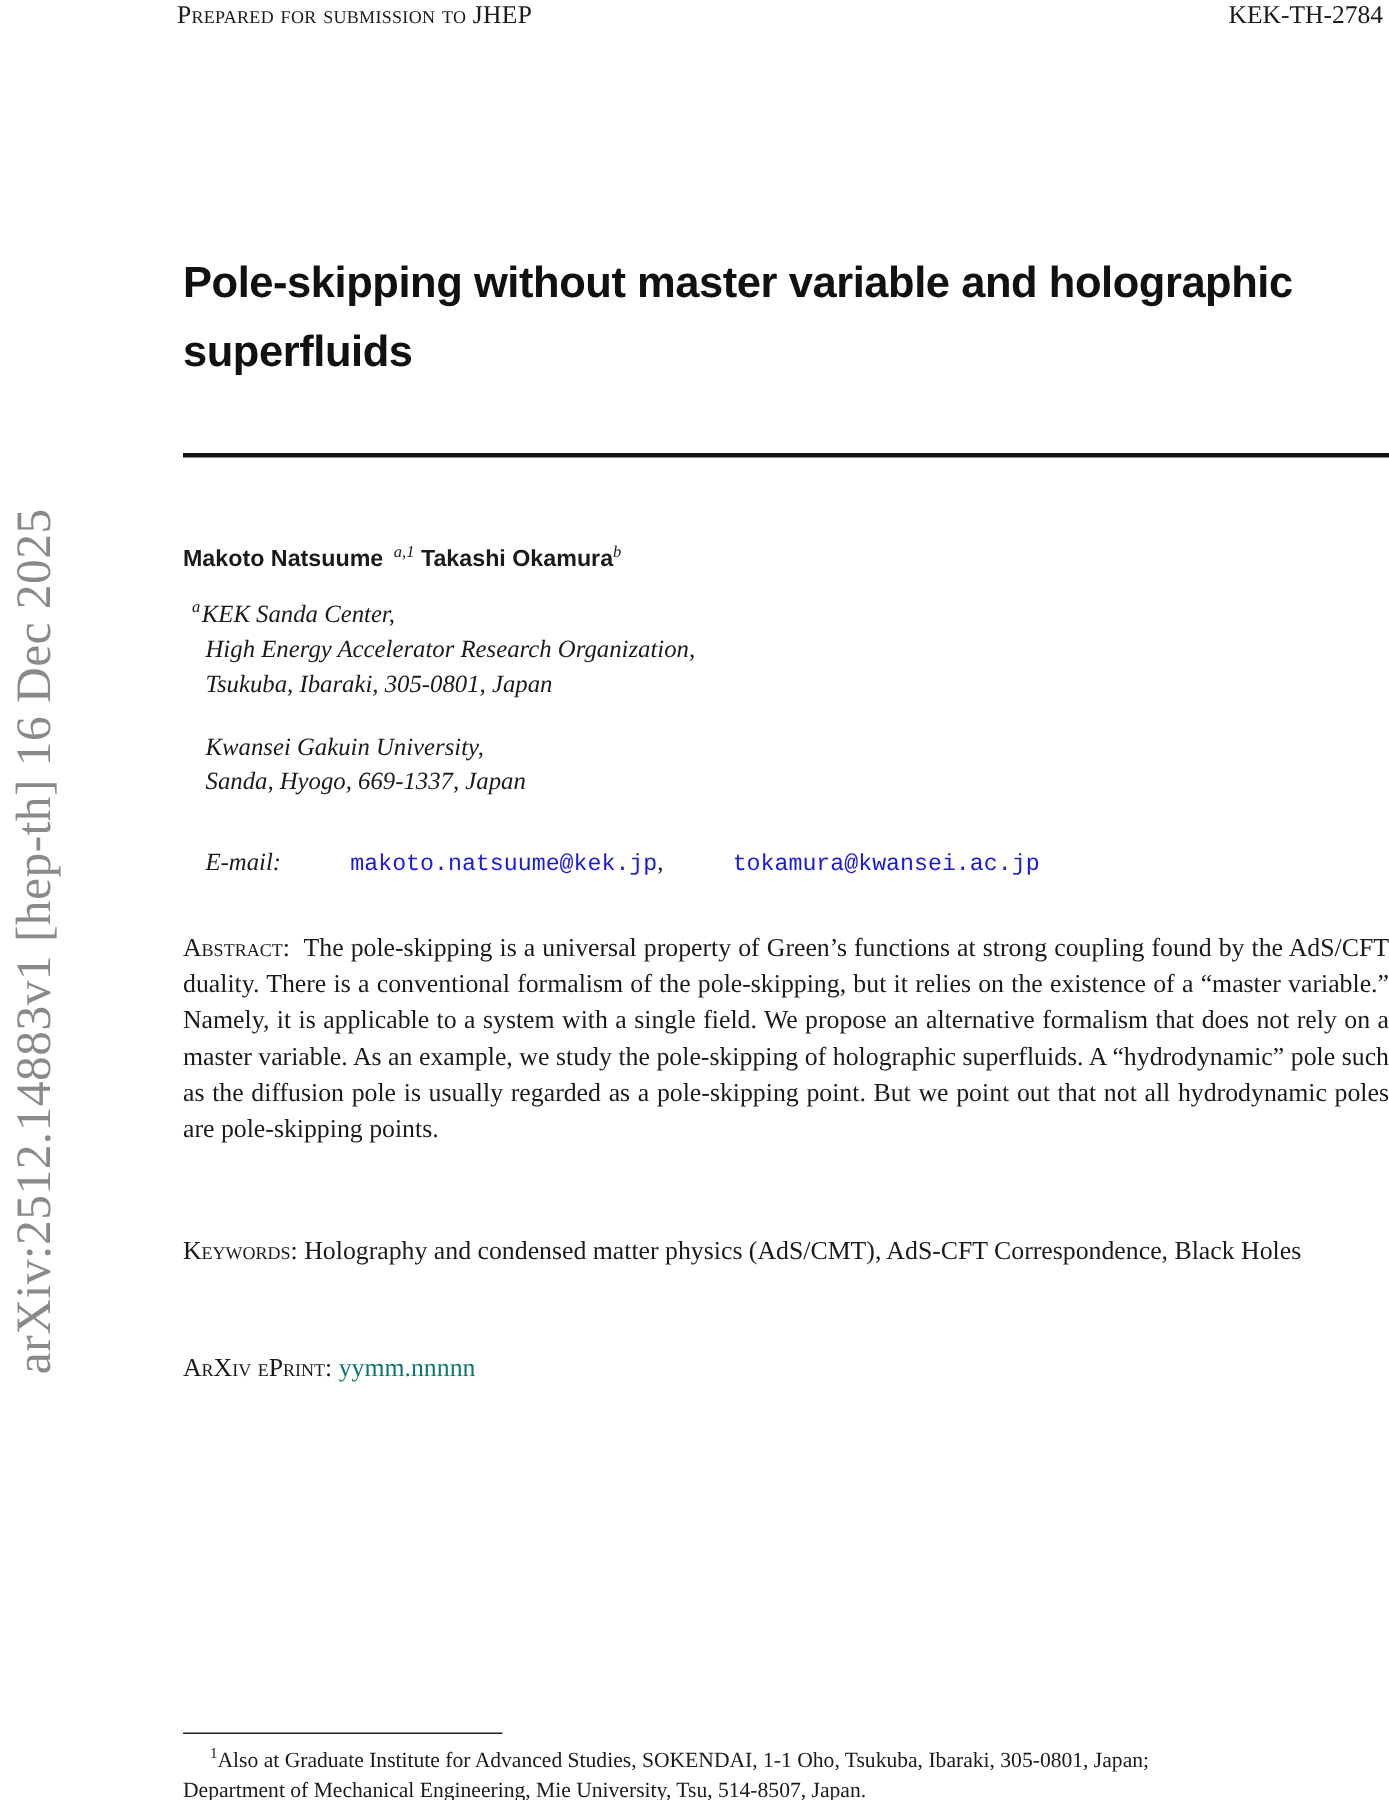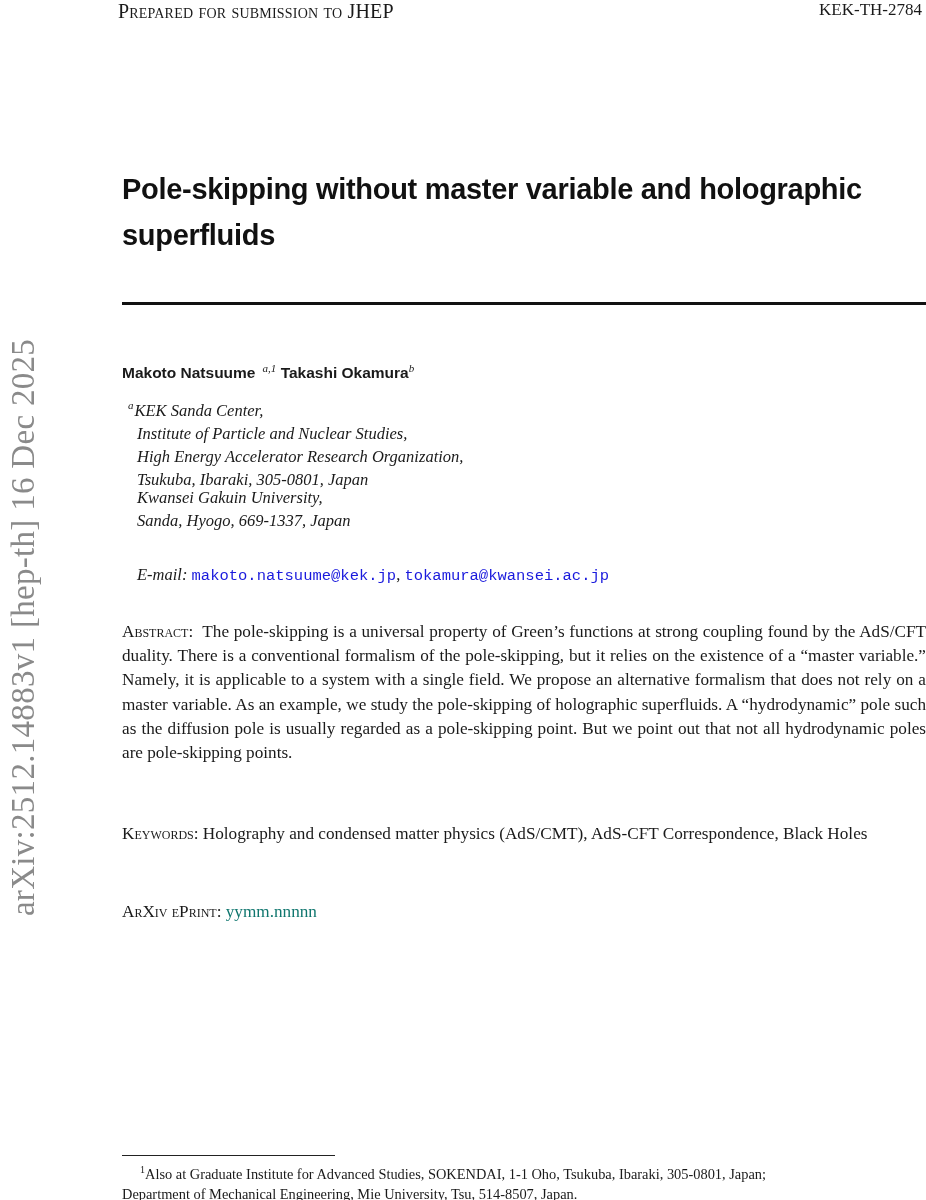--- a/index.html
+++ b/index.html
@@ -2,21 +2,21 @@
 <html><head>
 <meta charset="utf-8">
 <style>
   html, body { margin: 0; padding: 0; background: #ffffff; }
   body {
     width: 926px; height: 1200px; position: relative; overflow: hidden;
     font-family: "Liberation Serif", "DejaVu Serif", serif; color: #1a1a1a;
   }
   .abs { position: absolute; }
   .header-left {
-    left: 118px; top: 0px; font-size: 20px; letter-spacing: 0.2px;
+    left: 118px; top: 0px; font-size: 17px; letter-spacing: 0.2px;
     font-variant: small-caps; white-space: nowrap;
   }
   .header-right { right: 4px; top: 0px; font-size: 17px; white-space: nowrap; }
   .arxiv-stamp {
     left: 4px; top: 295px; width: 40px; height: 665px;
     display: flex; align-items: center; justify-content: center;
   }
   .arxiv-stamp span {
     display: inline-block; transform: rotate(-90deg);
     white-space: nowrap; font-size: 33px; color: #8a8a8a; letter-spacing: 0.3px;
@@ -31,21 +31,21 @@
     left: 122px; top: 362px; font-family: "Liberation Sans", "DejaVu Sans", sans-serif;
     font-weight: bold; font-size: 15.5px; white-space: nowrap;
   }
   .authors sup { font-family: "Liberation Serif", serif; font-weight: normal; font-style: italic; font-size: 11px; }
   .affil { left: 128px; font-style: italic; font-size: 16.5px; line-height: 23px; white-space: nowrap; }
   .affil .line { display: block; padding-left: 9px; }
   .affil .line.first { padding-left: 0; }
   .affil sup { font-size: 11px; margin-right: 1px; }
   .email { left: 137px; top: 565px; font-size: 16.5px; white-space: nowrap; }
   .email .lbl { font-style: italic; }
-  .email a { font-family: "Liberation Mono", "DejaVu Sans Mono", monospace; color: #1a1add; text-decoration: none; font-size: 15.5px; }
+  .email a { font-family: "Liberation Mono", "DejaVu Sans Mono", monospace; color: #1a1add; text-decoration: none; font-size: 15.5px; margin-left: 42px; }
   .abstract {
     left: 122px; top: 620px; width: 804px; font-size: 17.2px; line-height: 24.2px;
     text-align: justify; text-align-last: left;
   }
   .sc { font-variant: small-caps; }
   .keywords { left: 122px; top: 822px; width: 804px; font-size: 17.2px; line-height: 24.2px; text-align: justify; }
   .eprint { left: 122px; top: 902px; font-size: 17.2px; white-space: nowrap; }
   .eprint a { color: #0f766e; text-decoration: none; }
   .fn-rule { left: 122px; top: 1155px; width: 213px; height: 1px; background: #222; }
   .footnote { left: 122px; top: 1160px; width: 804px; font-size: 14.4px; line-height: 20.5px; }
@@ -70,21 +70,20 @@
 <div class="abs title-rule"></div>
 
 <div class="abs authors">
   <span>Makoto Natsuume</span>
   <sup>&nbsp;<span>a,</span><span class="num">1</span></sup>
   <span>Takashi Okamura</span><sup>b</sup>
 </div>
 
 <div class="abs affil" style="top:394px;">
   <span class="line first"><sup>a</sup><span>KEK Sanda Center,</span></span>
-  <span class="line">Institute of Particle and Nuclear Studies,</span>
   <span class="line">High Energy Accelerator Research Organization,</span>
   <span class="line">Tsukuba, Ibaraki, 305-0801, Japan</span>
 </div>
 
 <div class="abs affil" style="top:486px;">
   <span class="line">Kwansei Gakuin University,</span>
   <span class="line">Sanda, Hyogo, 669-1337, Japan</span>
 </div>
 
 <div class="abs email">

